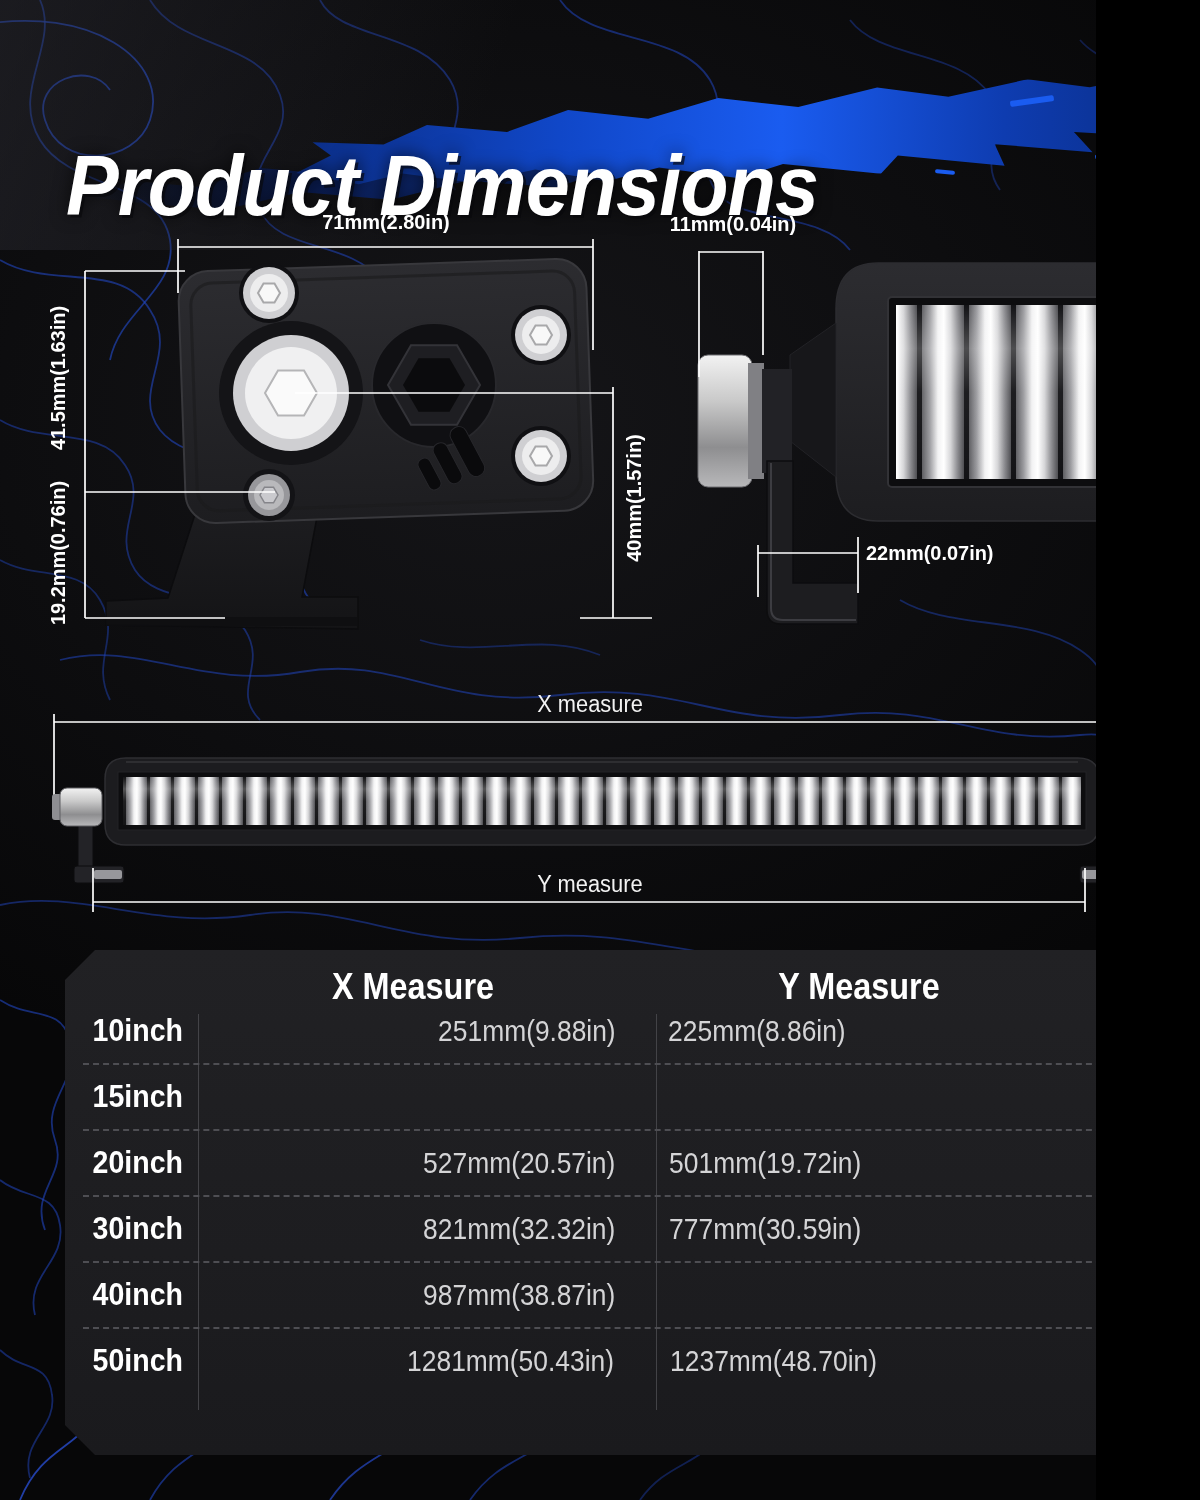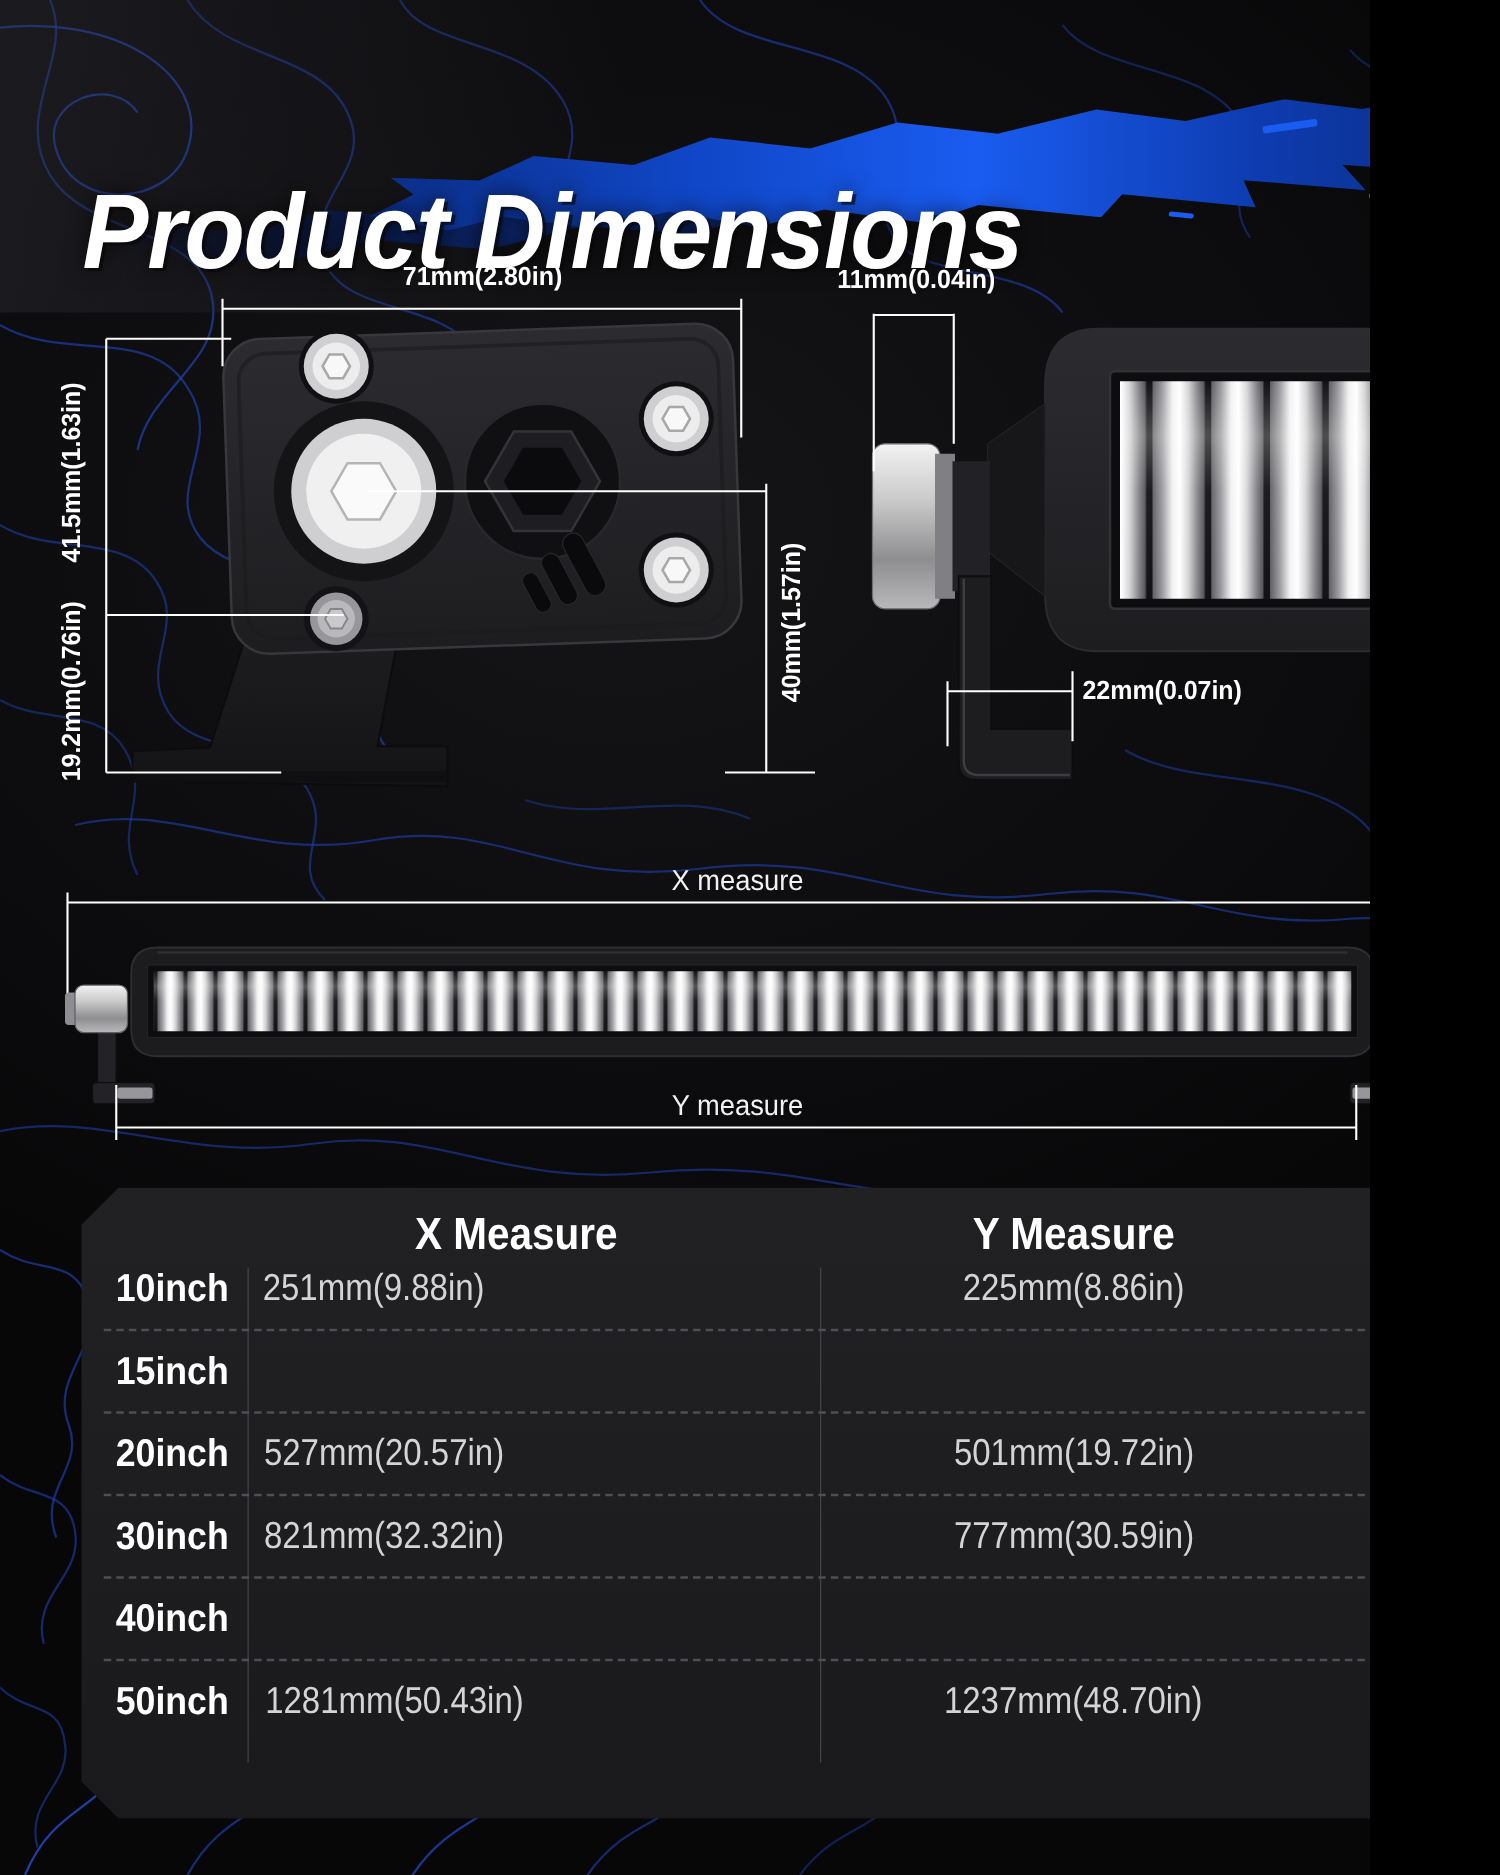--- a/index.html
+++ b/index.html
@@ -61,22 +61,22 @@
   .trow{position:relative;height:66px;display:flex;align-items:center;}
   .trow:not(:first-child)::before{
     content:'';position:absolute;left:18px;right:18px;top:-1px;
     border-top:2px dashed #4e4e53;
   }
   .td-size{
     width:133px;box-sizing:border-box;padding-left:30px;
     font-size:31px;font-weight:bold;color:#fff;white-space:nowrap;
     transform:scaleX(.92);transform-origin:left center;
   }
-  .td-x{width:458px;box-sizing:border-box;padding-right:28px;text-align:left;text-decoration:underline;}
-  .td-y{flex:1;box-sizing:border-box;padding-right:78px;text-align:center;}
+  .td-x{width:458px;box-sizing:border-box;padding-right:28px;text-align:right;text-decoration:underline;}
+  .td-y{flex:1;box-sizing:border-box;padding-right:78px;}
   .td-x span,.td-y span{
     display:inline-block;font-size:30px;color:#d4d4d6;white-space:nowrap;transform:scaleX(.88);
   }
 </style>
 </head>
 <body>
 
 <div class="canvas">
 
   <svg class="abs" style="left:0;top:0;z-index:0;" width="1200" height="1500" viewBox="0 0 1200 1500">
@@ -328,20 +328,21 @@
         <div class="td-x"><span>527mm(20.57in)</span></div>
         <div class="td-y"><span>501mm(19.72in)</span></div>
       </div>
       <div class="trow">
         <div class="td-size">30inch</div>
         <div class="td-x"><span>821mm(32.32in)</span></div>
         <div class="td-y"><span>777mm(30.59in)</span></div>
       </div>
       <div class="trow">
         <div class="td-size">40inch</div>
+        <div class="td-x"><span>987mm(38.87in)</span></div>
       </div>
       <div class="trow">
         <div class="td-size">50inch</div>
         <div class="td-x"><span>1281mm(50.43in)</span></div>
         <div class="td-y"><span>1237mm(48.70in)</span></div>
       </div>
     </div>
   </div>
 
 </div>

